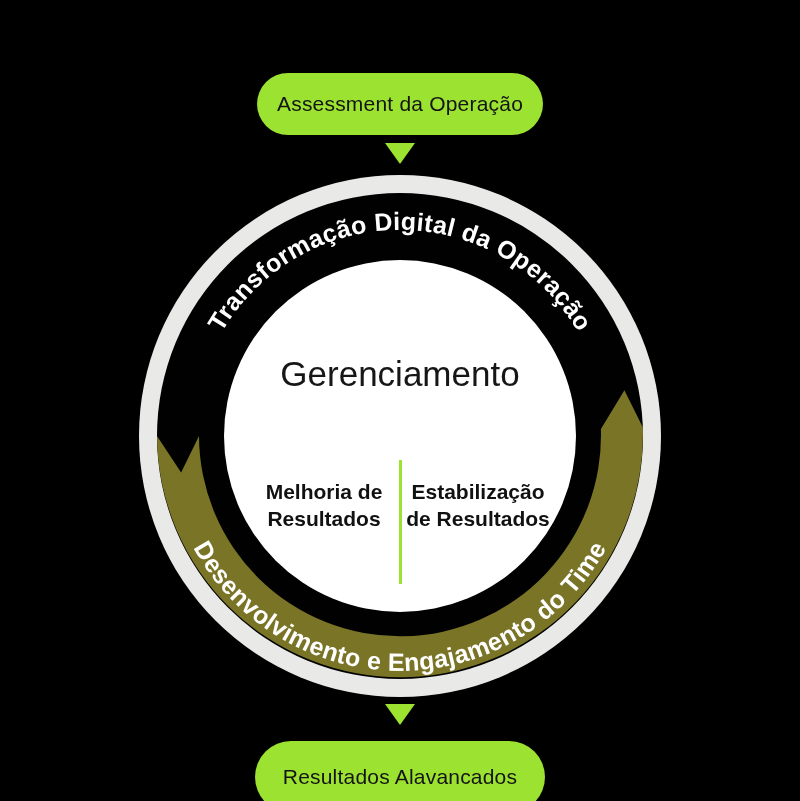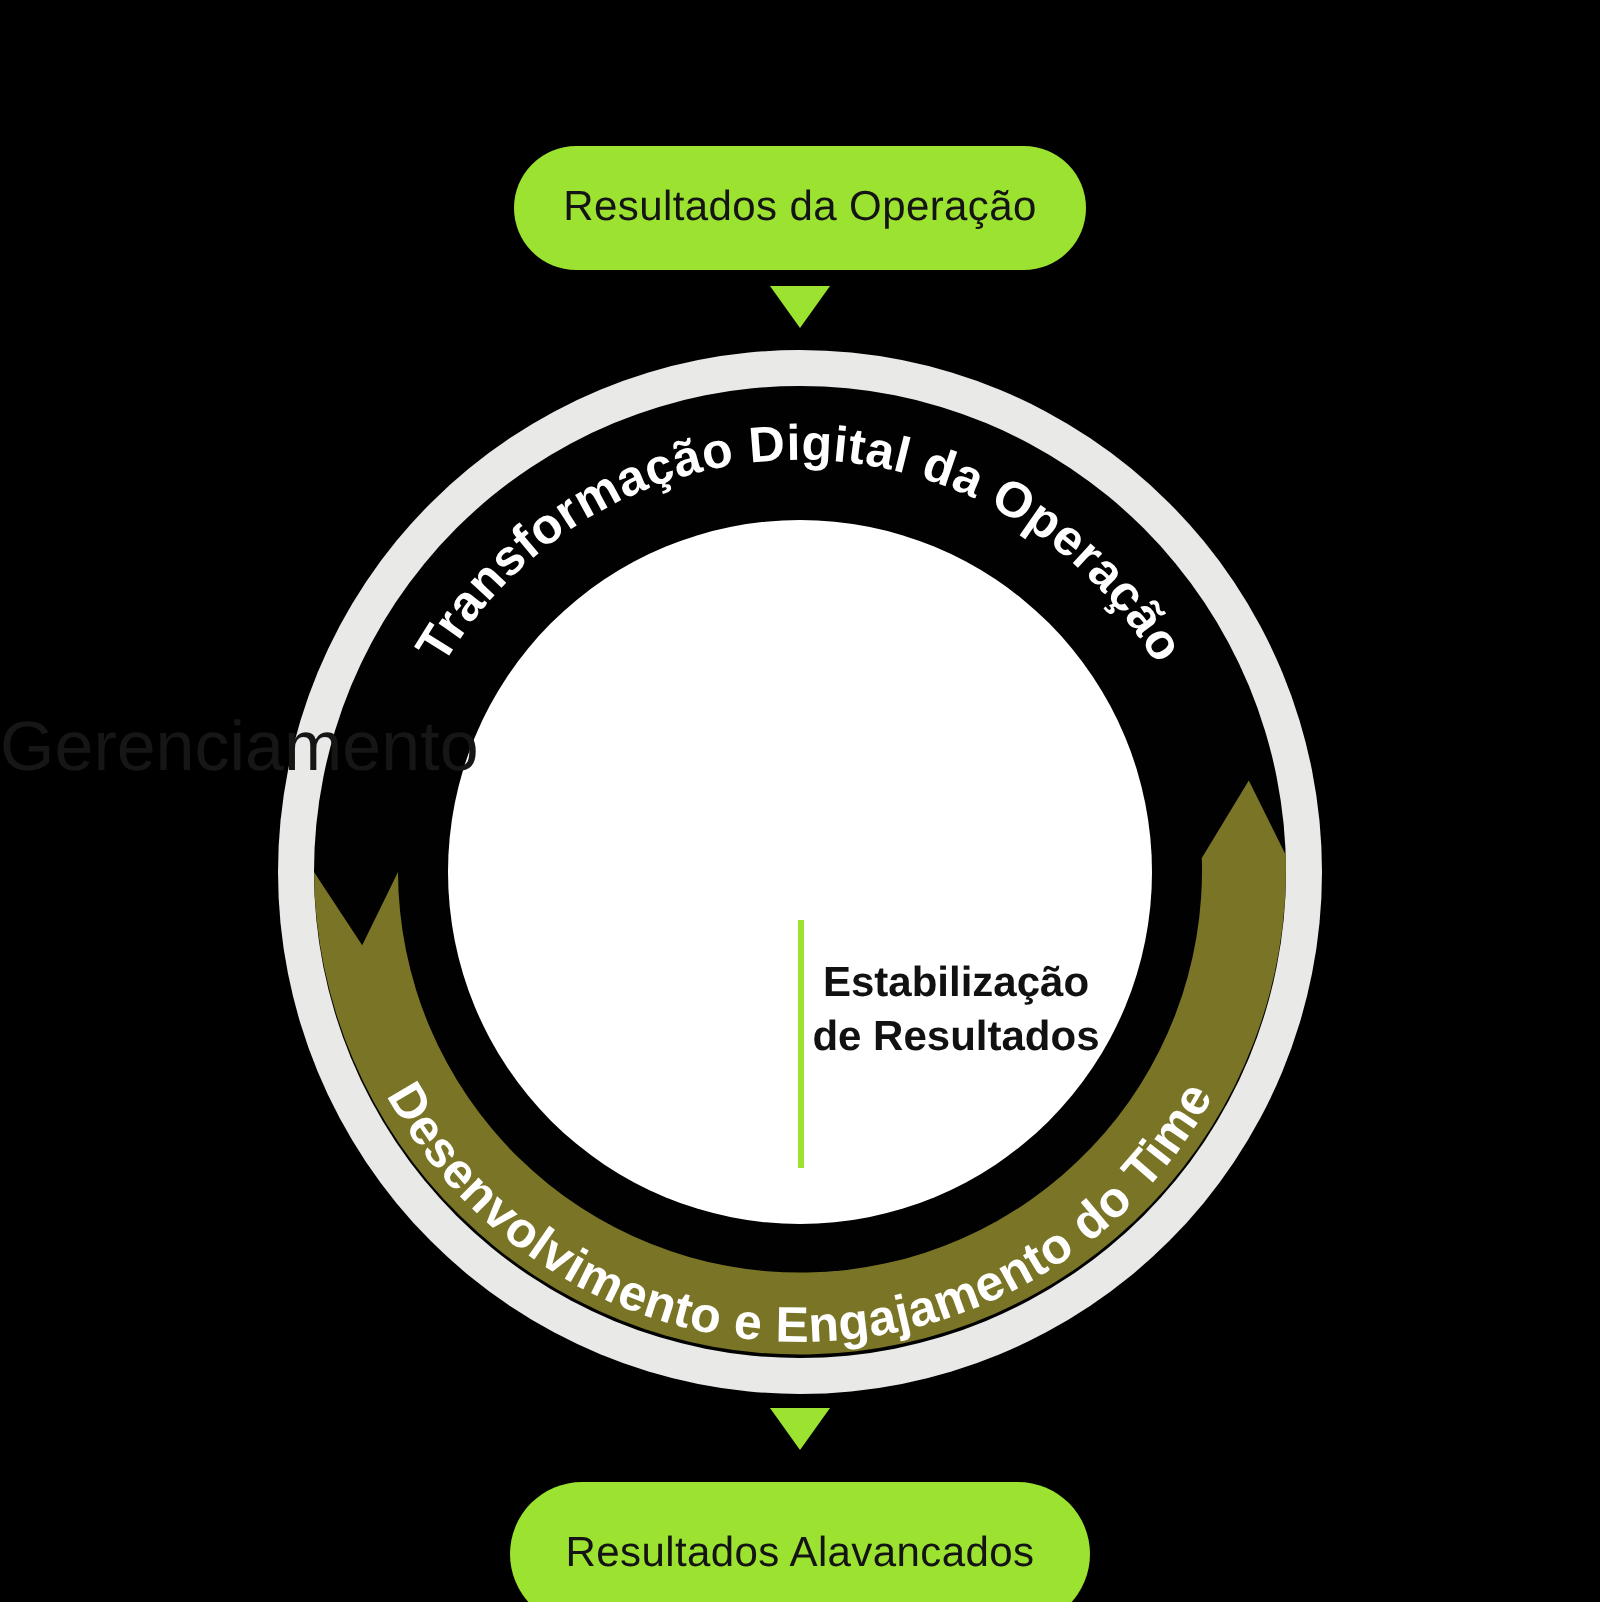--- a/index.html
+++ b/index.html
@@ -30,37 +30,37 @@
     border-top:21px solid var(--accent-green,#9CE231);
   }
   .arrow-top{left:385px;top:143px;}
   .arrow-bottom{left:385px;top:704px;}
   svg.diagram{position:absolute;left:0;top:0;width:800px;height:801px;}
   .arc-text{
     fill:var(--arc-text,#FFFFFF);font-family:"Liberation Sans","DejaVu Sans",sans-serif;
     font-size:25px;font-weight:600;letter-spacing:.3px;
   }
   .center-title{
-    position:absolute;left:0;top:350px;width:800px;text-align:left;
+    position:absolute;left:0;top:350px;width:800px;text-align:center;
     font-size:35px;line-height:48px;font-weight:500;color:#161616;
   }
   .result-item{
     position:absolute;top:478px;width:220px;text-align:center;
     font-size:21px;line-height:27px;font-weight:700;color:#111111;
   }
   .result-left{left:214px;}
   .result-right{left:368px;}
 </style>
 </head>
 <body>
 
 <div class="stage">
 
   <div class="pill pill-top">
-    <span>Resultados da Operação</span>
+    <span>Assessment da Operação</span>
   </div>
 
   <div class="arrow-down arrow-top"></div>
 
   <svg class="diagram" viewBox="0 0 800 801" aria-hidden="true">
     <defs>
       <path id="topTextArc" d="M 206.4 365.5 A 206 206 0 0 1 593.6 365.5" fill="none"></path>
       <path id="bottomTextArc" d="M 179.2 516.4 A 235 235 0 0 0 620.8 516.4" fill="none"></path>
     </defs>
 
@@ -83,20 +83,24 @@
       <textPath href="#bottomTextArc" startOffset="50%">Desenvolvimento e Engajamento do Time</textPath>
     </text>
 
     <line x1="400.5" y1="460" x2="400.5" y2="584" stroke-width="3" style="stroke:var(--accent-green,#9CE231)"></line>
   </svg>
 
   <div class="center-title">
     <div>Gerenciamento</div>
   </div>
 
+  <div class="result-item result-left">
+    <div>Melhoria de</div>
+    <div>Resultados</div>
+  </div>
 
   <div class="result-item result-right">
     <div>Estabilização</div>
     <div>de Resultados</div>
   </div>
 
   <div class="arrow-down arrow-bottom"></div>
 
   <div class="pill pill-bottom">
     <span>Resultados Alavancados</span>

